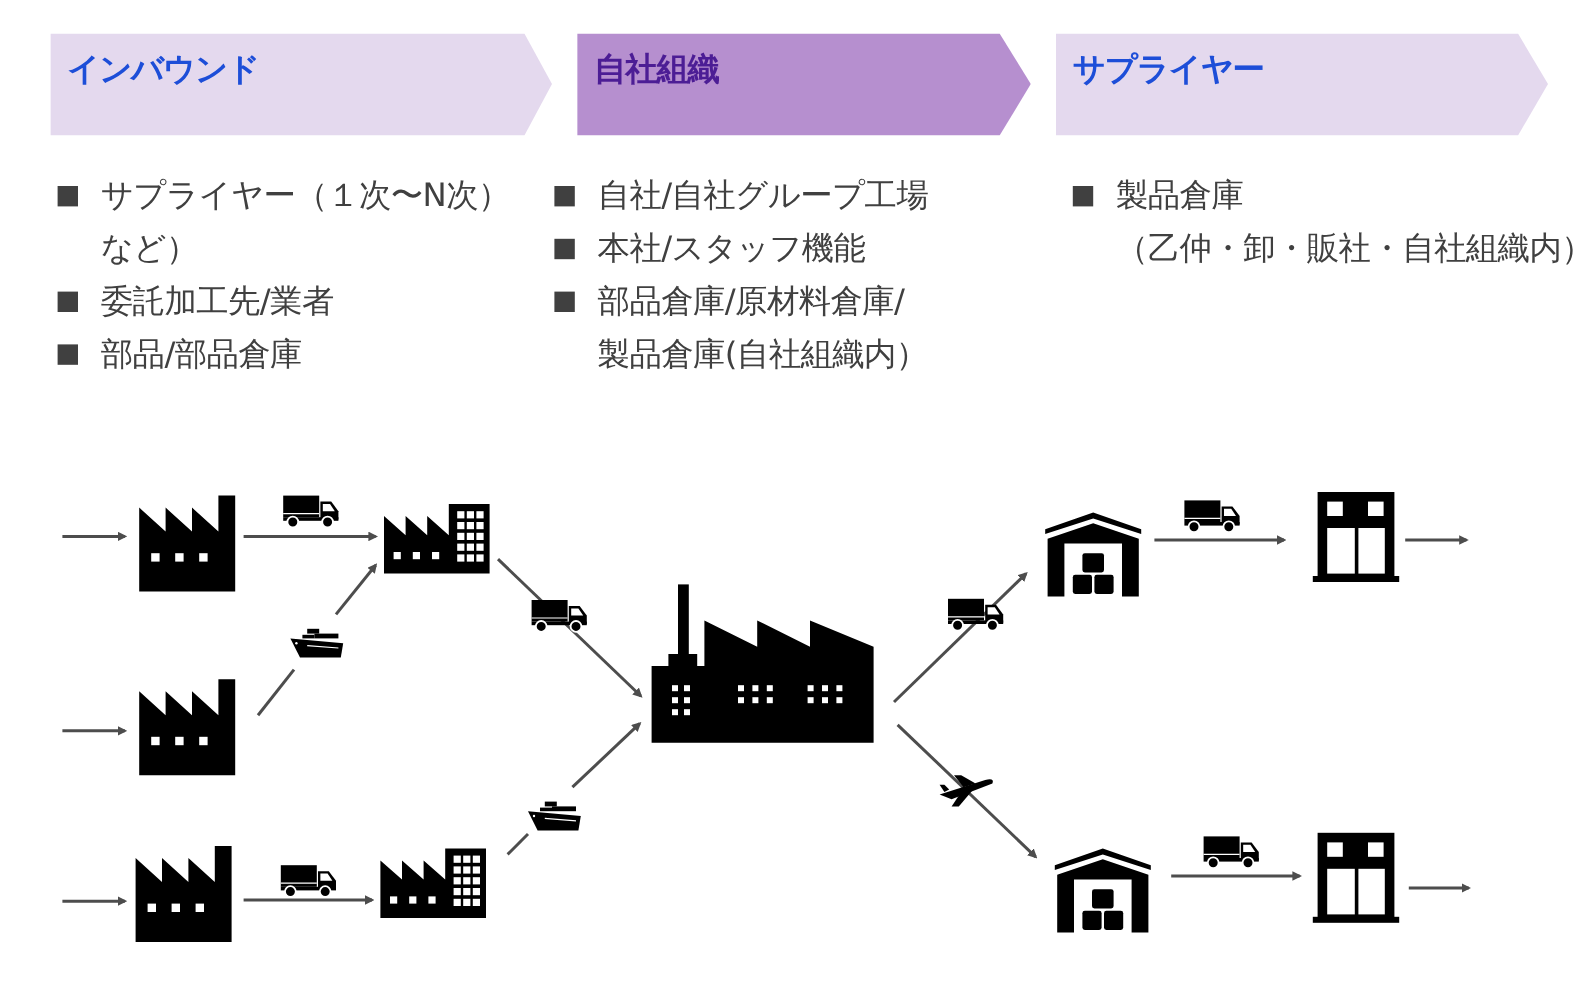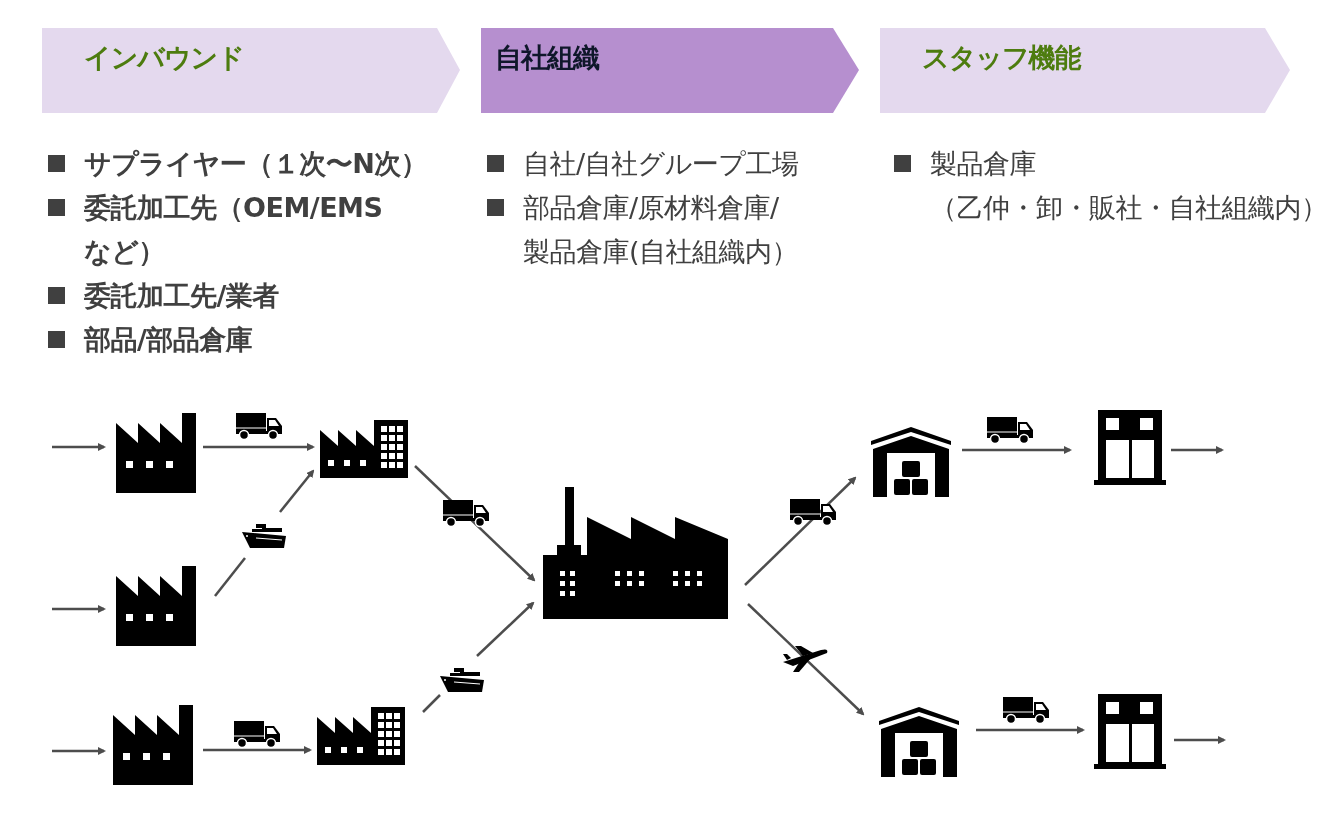--- a/index.html
+++ b/index.html
@@ -4,27 +4,27 @@
 <style>
   html, body { margin:0; padding:0; background:#ffffff; }
   body { width:1324px; height:834px; position:relative; overflow:hidden;
          font-family:"DejaVu Sans", sans-serif; color:#404040; }
   .chevron { position:absolute; top:28px; height:85px; }
   .chevron svg { position:absolute; left:0; top:0; }
   .chevron .title { position:absolute; left:14px; top:12px; font-size:27px; font-weight:bold; letter-spacing:-1px; }
   #chev-in { left:42px; width:418px; }
   #chev-org { left:481px; width:378px; }
   #chev-out { left:880px; width:410px; }
-  #chev-in .title, #chev-out .title { color:#4d7c0f;margin-left:28px; }
-  #chev-org .title { color:#0f172a; }
+  #chev-in .title, #chev-out .title { color:#1d4ed8; }
+  #chev-org .title { color:#4c1d95; }
   .list { position:absolute; top:142px; font-size:27px; line-height:44px; letter-spacing:-0.5px; color:#404040; }
   .list .item { position:relative; padding-left:40px; white-space:nowrap; }
   .list .bullet { position:absolute; left:4px; top:13px; width:17px; height:17px; background:#404040; }
-  #list-in { left:44px;font-weight:bold; }
-  #list-org { left:483px; }
+  #list-in { left:44px; }
+  #list-org { left:458px; }
   #list-out { left:890px; }
   #flow { position:absolute; left:0; top:380px; }
 </style>
 </head>
 <body>
 
 <div class="chevron" id="chev-in">
   <svg width="418" height="85">
     <polygon points="0,0 395,0 418,42 395,85 0,85" fill="#e4d9ee"></polygon>
   </svg>
@@ -33,33 +33,32 @@
 <div class="chevron" id="chev-org">
   <svg width="378" height="85">
     <polygon points="0,0 352,0 378,42 352,85 0,85" fill="#b68fcf"></polygon>
   </svg>
   <div class="title">自社組織</div>
 </div>
 <div class="chevron" id="chev-out">
   <svg width="410" height="85">
     <polygon points="0,0 385,0 410,42 385,85 0,85" fill="#e4d9ee"></polygon>
   </svg>
-  <div class="title">スタッフ機能</div>
+  <div class="title">サプライヤー</div>
 </div>
 
 <div class="list" id="list-in">
     <div class="item"><span class="bullet"></span><span>サプライヤー（１次〜N次）</span></div>
-    <div class="item"><span class="bullet"></span><span>委託加工先（OEM/EMS</span></div>
     <div class="item"><span>など）</span></div>
     <div class="item"><span class="bullet"></span><span>委託加工先/業者</span></div>
     <div class="item"><span class="bullet"></span><span>部品/部品倉庫</span></div>
   </div>
 <div class="list" id="list-org">
     <div class="item"><span class="bullet"></span><span>自社/自社グループ工場</span></div>
-    <div class="item"><span class="bullet"></span></div>
+    <div class="item"><span class="bullet"></span><span>本社/スタッフ機能</span></div>
     <div class="item"><span class="bullet"></span><span>部品倉庫/原材料倉庫/</span></div>
     <div class="item"><span>製品倉庫(自社組織内）</span></div>
   </div>
 <div class="list" id="list-out">
     <div class="item"><span class="bullet"></span><span>製品倉庫</span></div>
     <div class="item"><span>（乙仲・卸・販社・自社組織内）</span></div>
   </div>
 
 <svg id="flow" width="1324" height="420" viewBox="0 380 1324 420">
   <defs>

